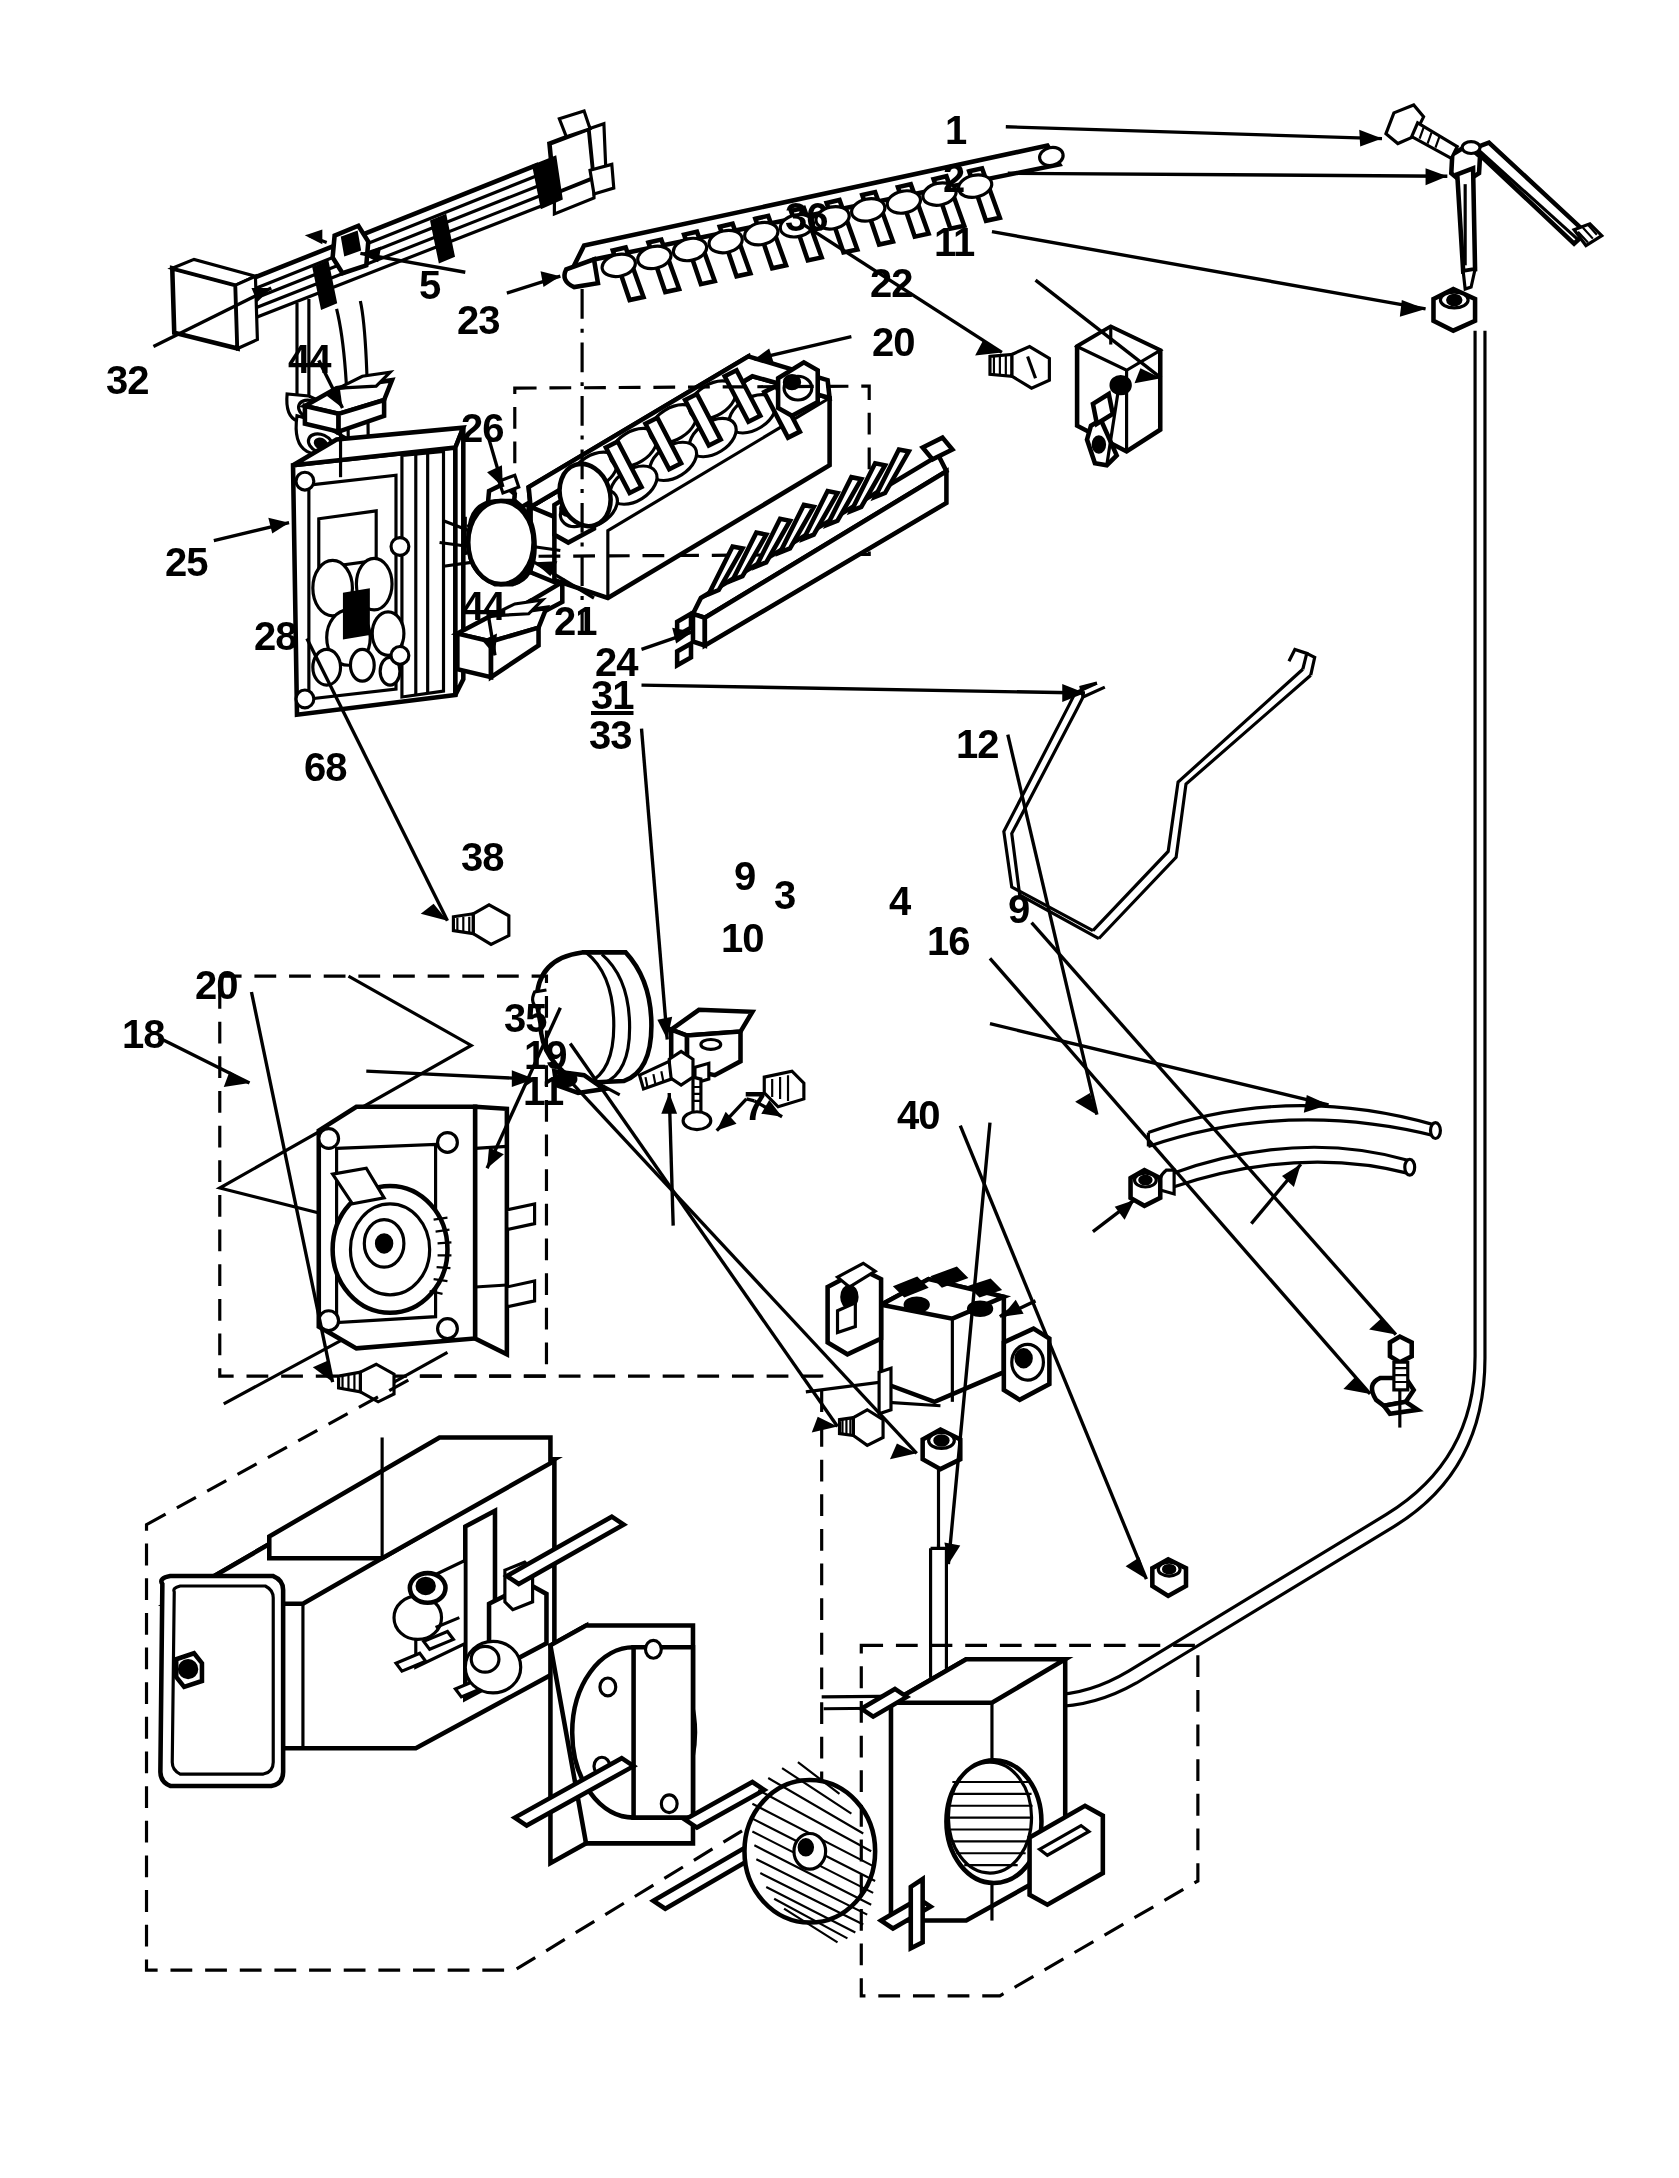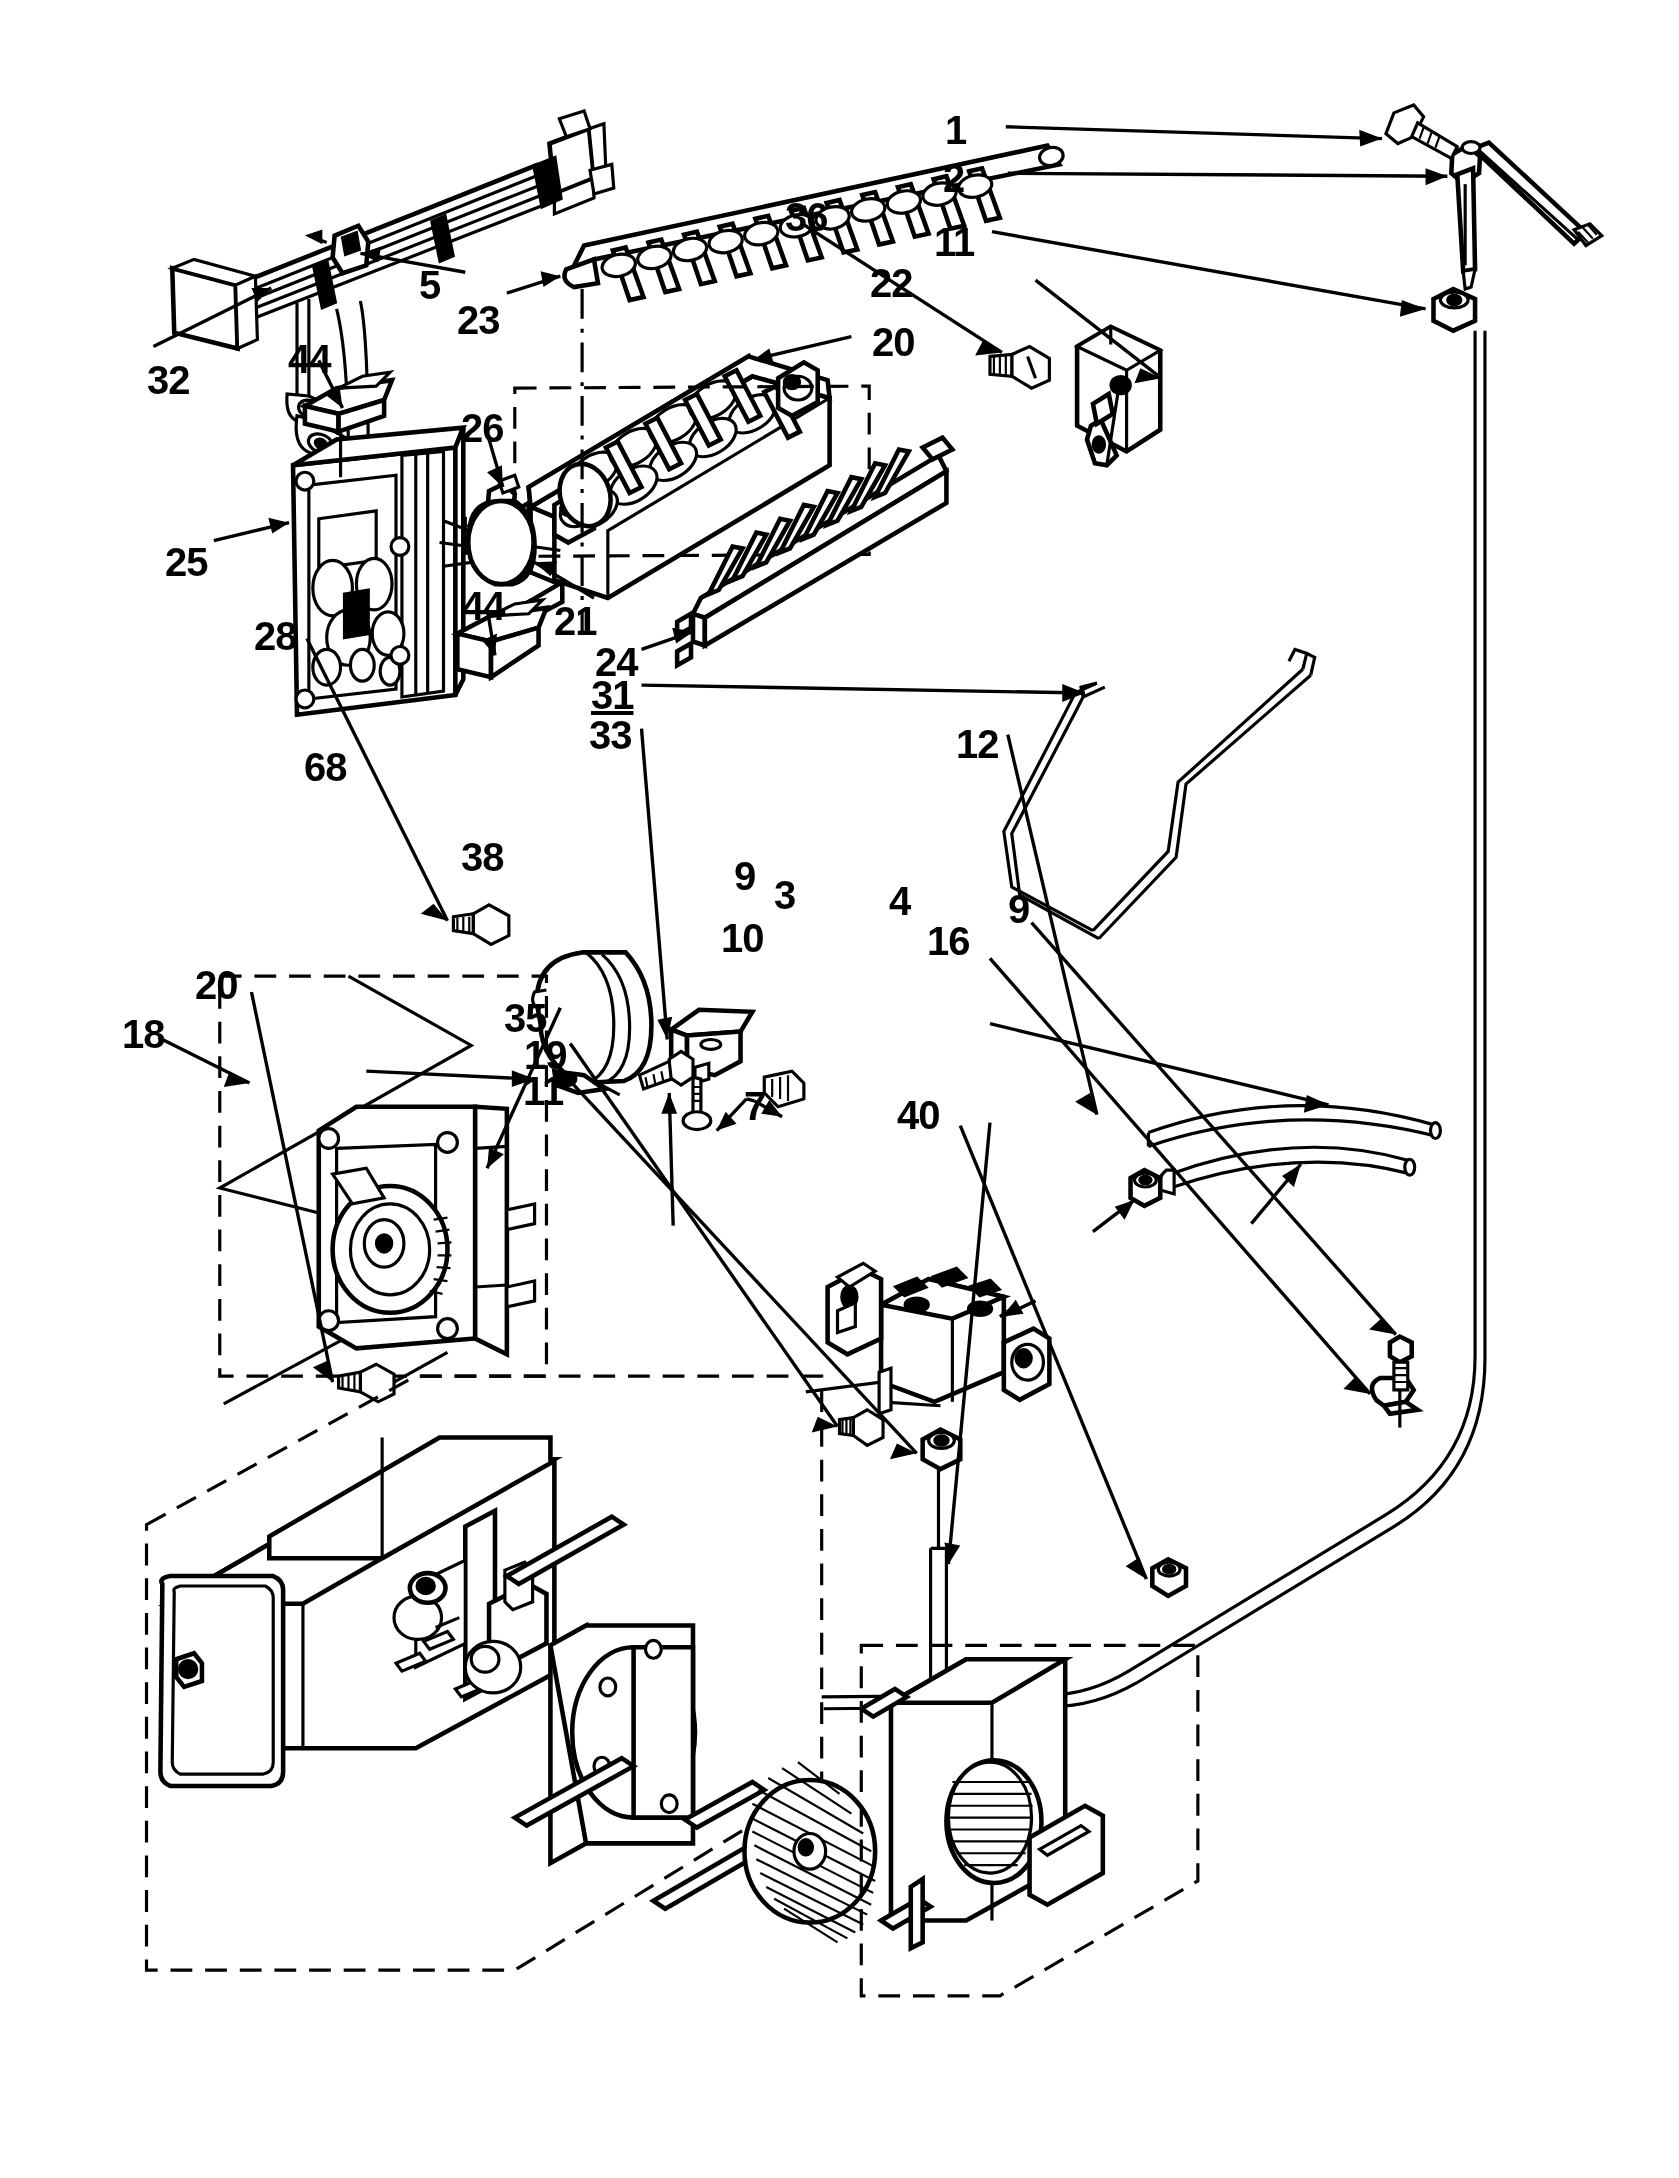--- a/index.html
+++ b/index.html
@@ -677,21 +677,21 @@
 </svg>
 
 <div class="callout-label" style="left:945px;top:110px;">1</div>
 <div class="callout-label" style="left:943px;top:158px;">2</div>
 <div class="callout-label" style="left:934px;top:222px;">11</div>
 <div class="callout-label" style="left:785px;top:197px;">36</div>
 <div class="callout-label" style="left:870px;top:240px;margin-top:23px;">22</div>
 <div class="callout-label" style="left:872px;top:322px;">20</div>
 <div class="callout-label" style="left:457px;top:300px;">23</div>
 <div class="callout-label" style="left:419px;top:265px;">5</div>
-<div class="callout-label" style="left:106px;top:360px;margin-left:41px;">32</div>
+<div class="callout-label" style="left:106px;top:360px;">32</div>
 <div class="callout-label" style="left:288px;top:339px;">44</div>
 <div class="callout-label" style="left:461px;top:408px;">26</div>
 <div class="callout-label" style="left:165px;top:542px;">25</div>
 <div class="callout-label" style="left:462px;top:586px;">44</div>
 <div class="callout-label" style="left:554px;top:601px;">21</div>
 <div class="callout-label" style="left:254px;top:616px;">28</div>
 <div class="callout-label" style="left:595px;top:642px;">24</div>
 <div class="callout-label" style="left:591px;top:675px;text-decoration:underline;">31</div>
 <div class="callout-label" style="left:589px;top:715px;text-align:right;">33</div>
 <div class="callout-label" style="left:956px;top:724px;">12</div>

